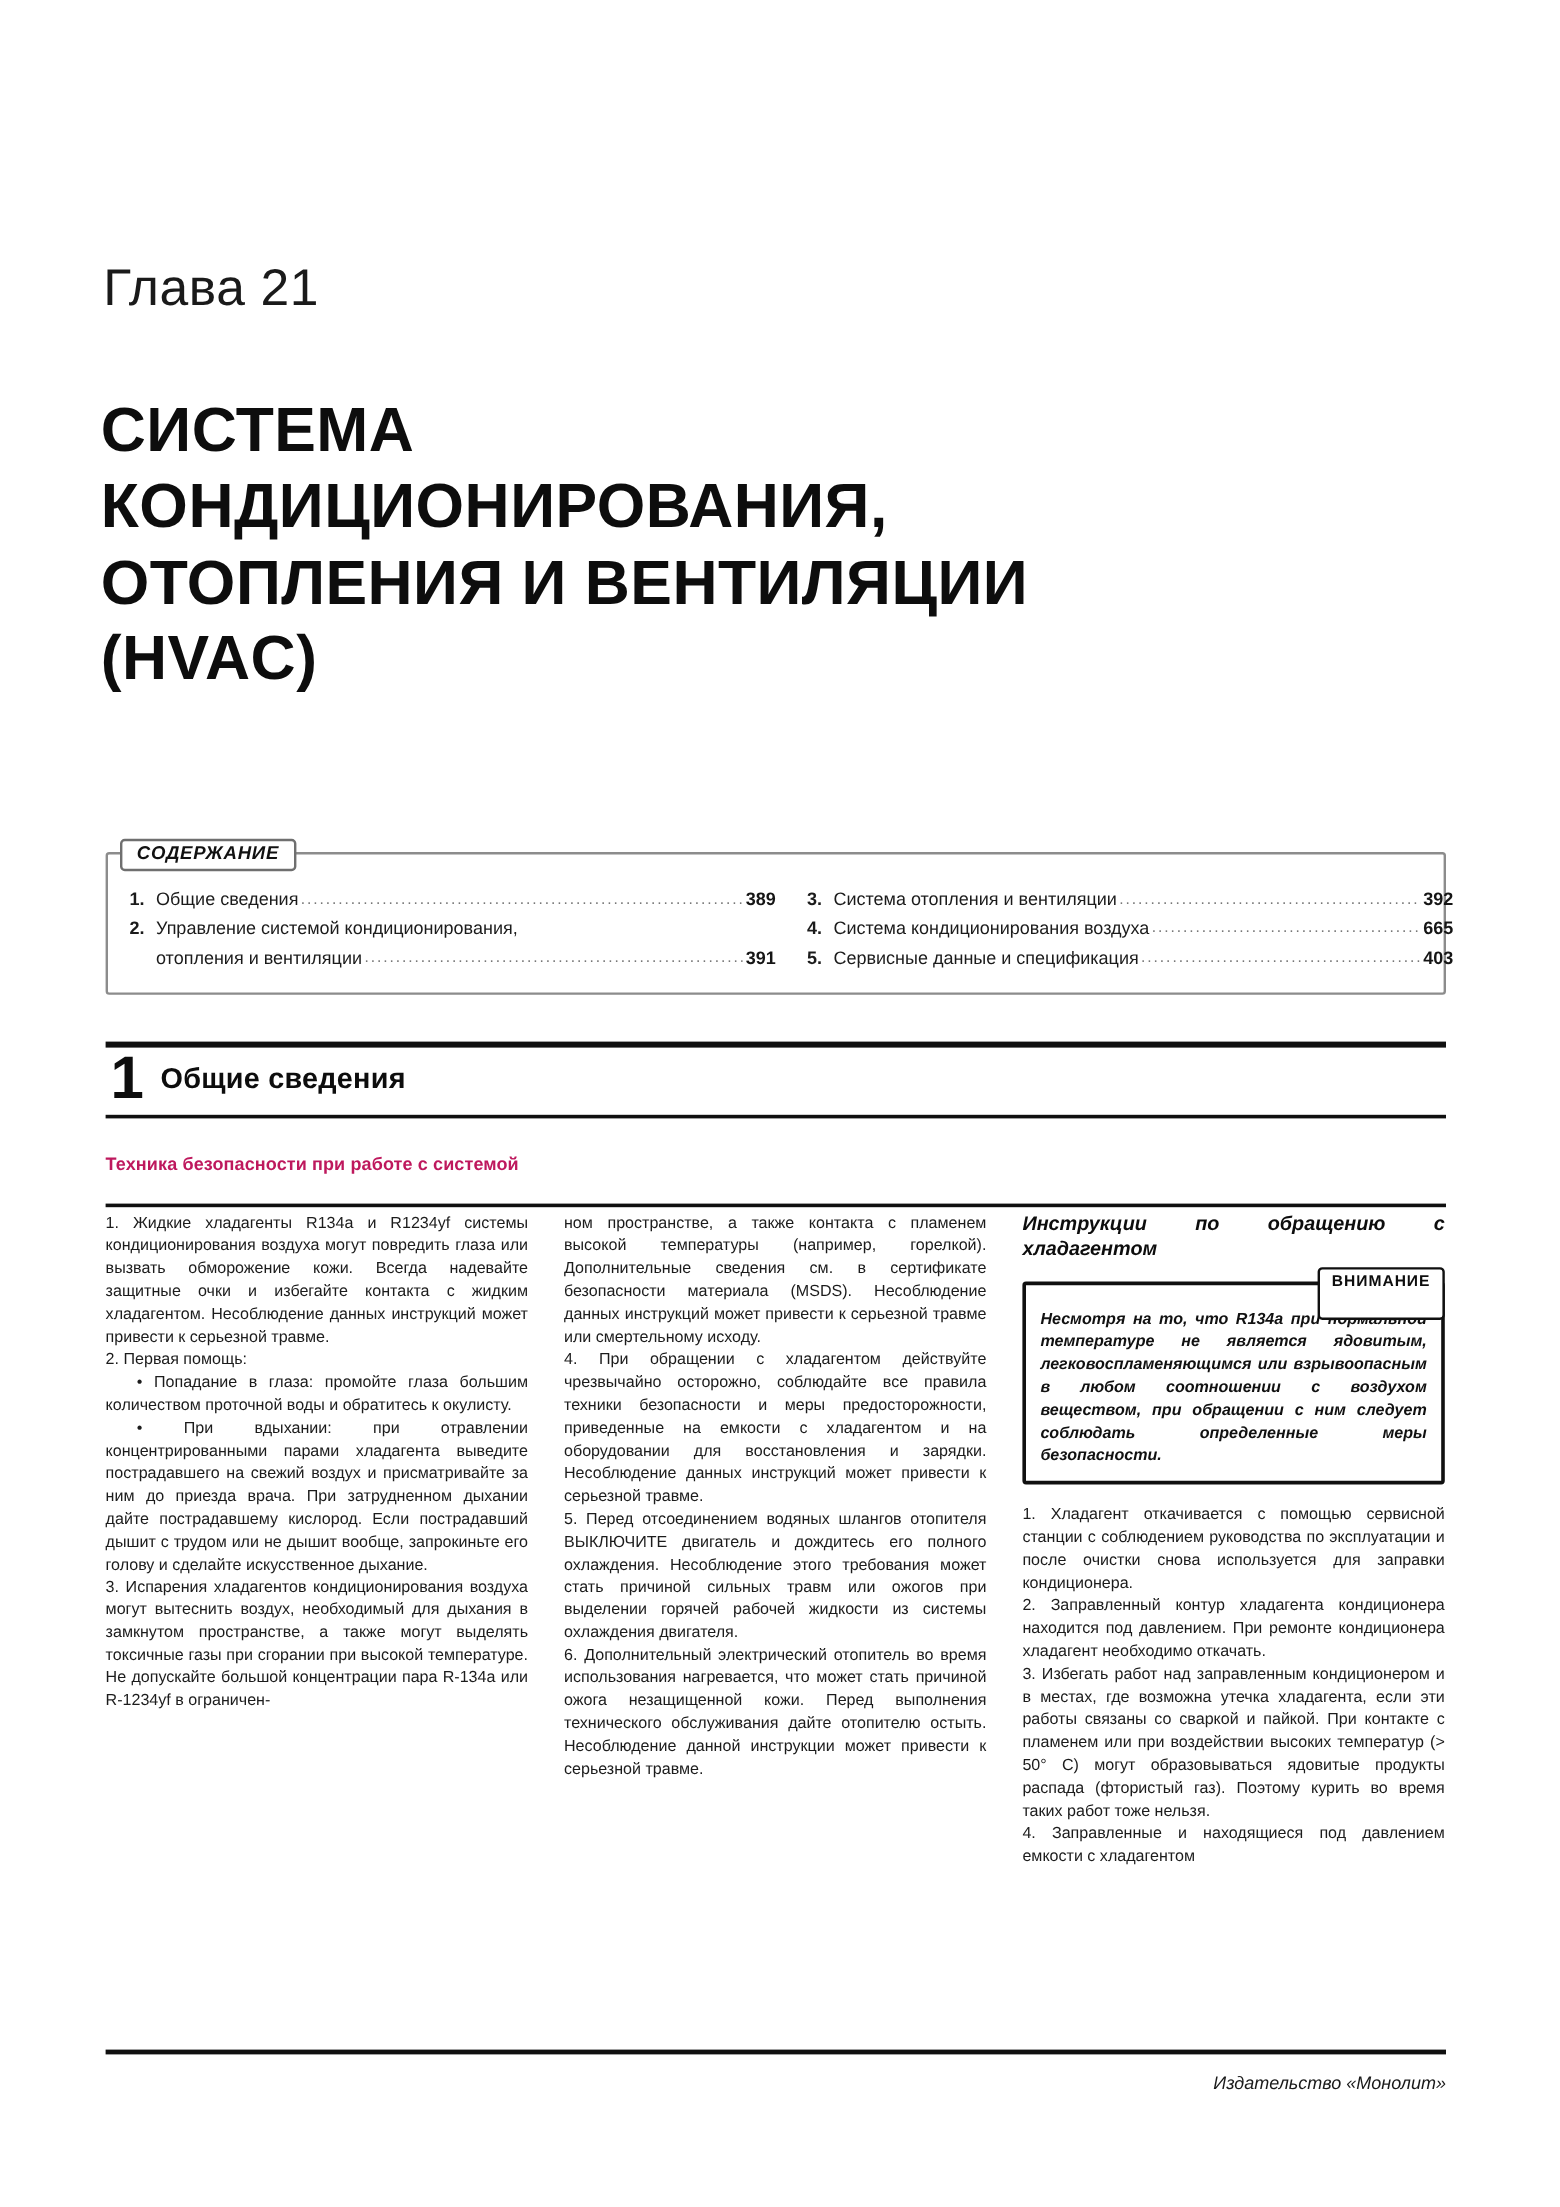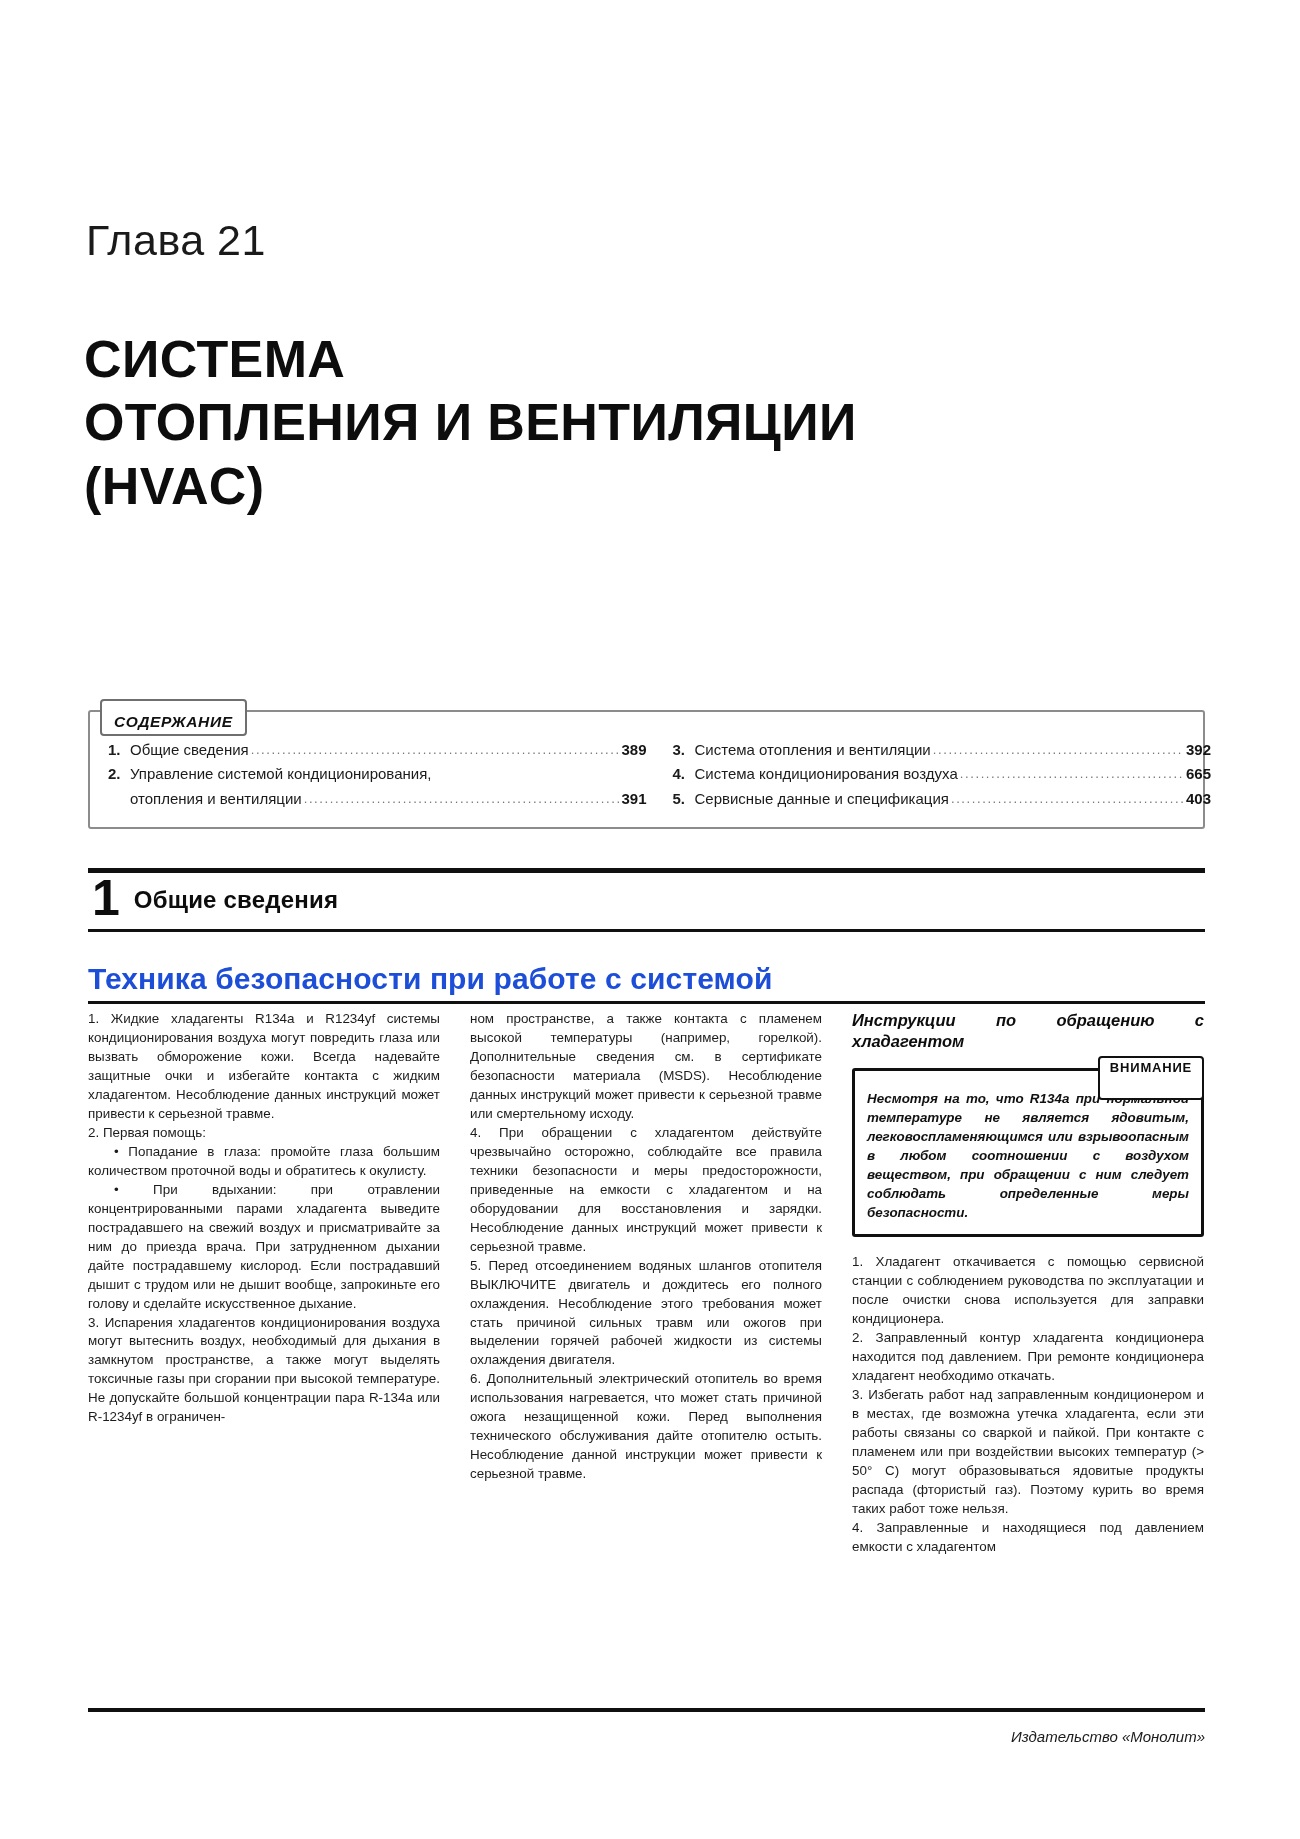--- a/index.html
+++ b/index.html
@@ -67,21 +67,21 @@
     position: relative;
     min-height: 92px;
   }
   .toc-tab {
     position: absolute;
     left: 10px;
     top: -13px;
     background: #ffffff;
     border: 2px solid #6f6f6f;
     border-radius: 4px;
-    padding: 12px 12px 3px 12px;
+    padding: 2px 12px 3px 12px;
     font-size: 15.5px;
     font-weight: 700;
     font-style: italic;
     letter-spacing: 0.6px;
     color: #111;
     line-height: 1.15;
   }
   .toc-cols {
     display: flex;
     gap: 26px;
@@ -160,24 +160,24 @@
   }
 
   
   .subhead-wrap {
     position: absolute;
     left: 88px;
     top: 962px;
     width: 1117px;
   }
   .subhead {
-    font-size: 30px;
-    font-weight: 700;
-    color: #1d4ed8;
-    padding-bottom: 5px;
+    font-size: 15px;
+    font-weight: 700;
+    color: #be185d;
+    padding-bottom: 24px;
     letter-spacing: 0.1px;
   }
   .subhead-rule {
     height: 3px;
     background: #101010;
   }
 
   
   .body-cols {
     position: absolute;
@@ -267,20 +267,21 @@
 </style>
 </head>
 <body>
 
 <div class="page">
 
   <div class="chapter-label">Глава 21</div>
 
   <div class="chapter-title">
     <span class="tline">СИСТЕМА</span>
+    <span class="tline">КОНДИЦИОНИРОВАНИЯ,</span>
     <span class="tline">ОТОПЛЕНИЯ И ВЕНТИЛЯЦИИ</span>
     <span class="tline">(HVAC)</span>
   </div>
 
   <div class="toc-wrap">
     <div class="toc-box">
       <div class="toc-tab">СОДЕРЖАНИЕ</div>
       <div class="toc-cols">
 
         <div class="toc-col">

